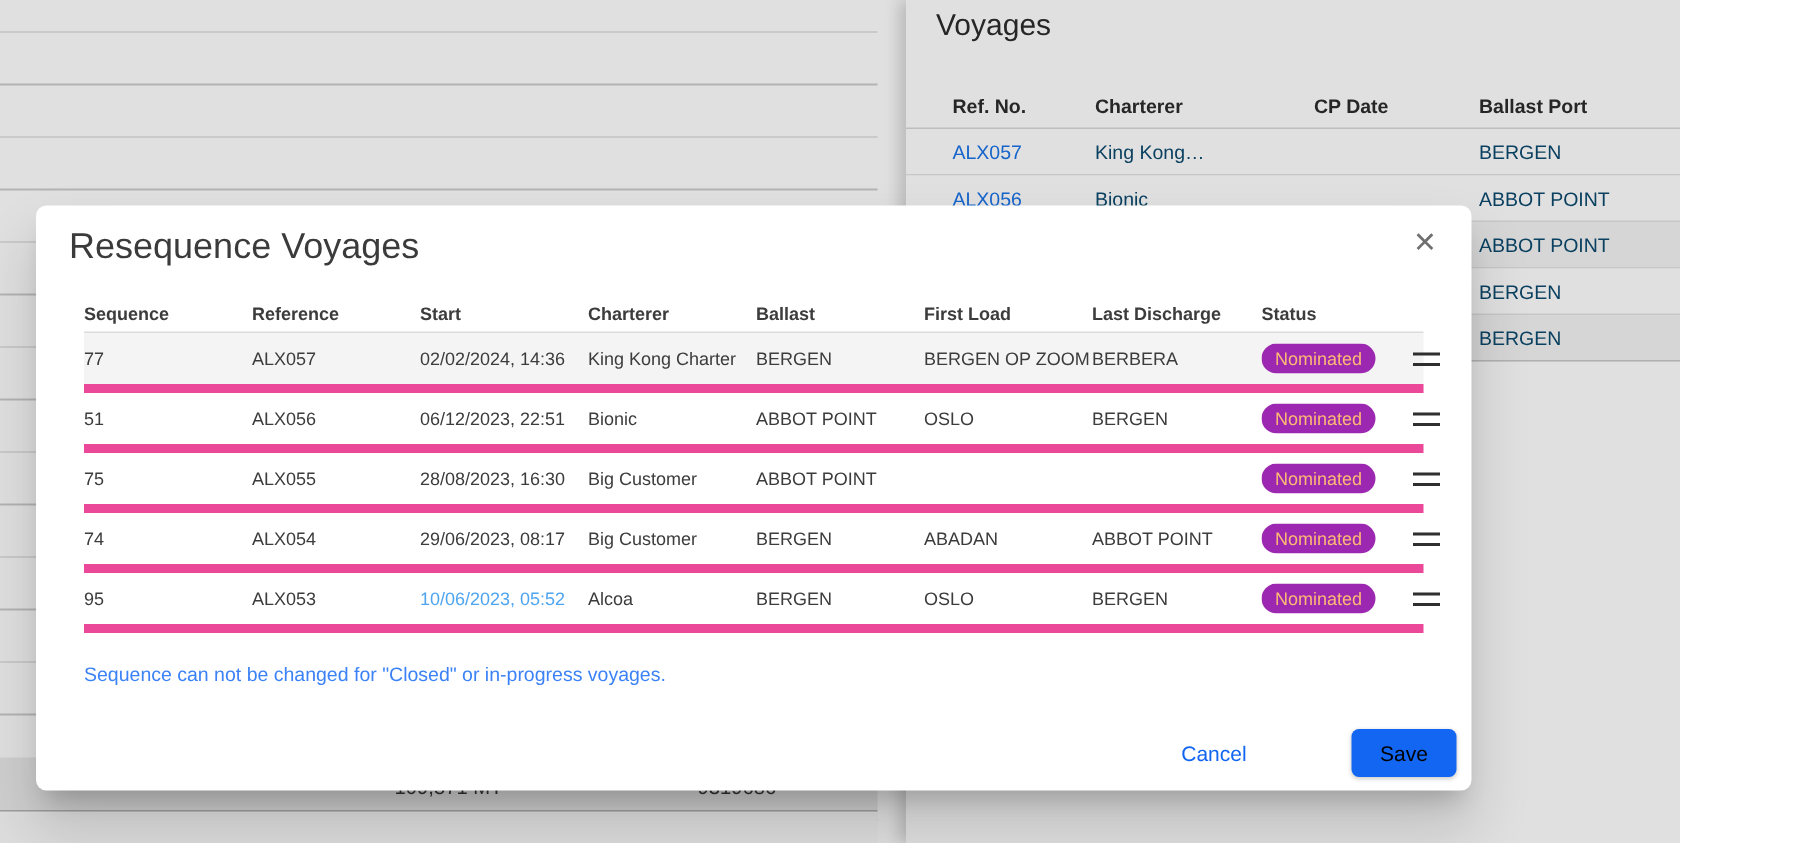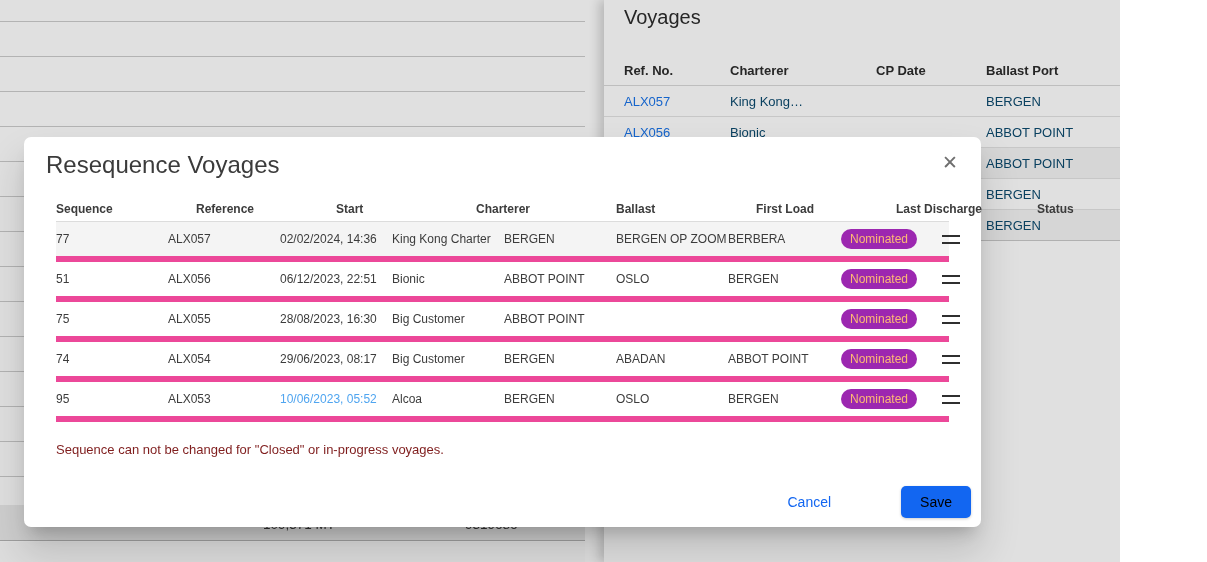--- a/index.html
+++ b/index.html
@@ -22,53 +22,53 @@
   .bg-voyages { position:absolute; left:604px; top:0; width:660px; height:562px; background:#ffffff;
     box-shadow:-5px 0 10px rgba(0,0,0,0.18); }
   .bgv-title { position:absolute; left:20px; top:6px; font-size:20px; color:#2c2c2c; }
   .bgv-header { position:absolute; left:0; top:56px; width:660px; height:30px; border-bottom:1px solid #d9d9d9; }
   .bgv-header .h { position:absolute; top:7px; font-size:13px; font-weight:bold; color:#2c2c2c; white-space:nowrap; }
   .bgv-rows { position:absolute; left:0; top:86px; width:660px; }
   .bgv-row { position:relative; width:660px; height:31px; border-bottom:1px solid #e3e3e3; background:#fff; }
   .bgv-row.stripe { background:#f4f4f4; }
   .bgv-row .c { position:absolute; top:8px; font-size:13px; color:#0c4a6e; white-space:nowrap; }
   .bgv-row .ref { color:#1a73e8; cursor:pointer; }
-  .c-ref { left:20px; } .c-chart { left:126px; } .c-cp { left:272px; } .c-port { left:382px; }
+  .c-ref { left:31px; } .c-chart { left:126px; } .c-cp { left:272px; } .c-port { left:382px; }
   .c-amt { left:576px; }
   .bgv-load-more { position:absolute; left:533px; top:258px; width:110px; height:31px;
     border:1px solid #9ec3f5; border-radius:4px; background:transparent; color:#1266f1;
     font-size:13.5px; font-family:inherit; cursor:pointer; text-align:center; line-height:29px; }
 
   
   .backdrop { position:absolute; inset:0; z-index:10; background:rgba(0,0,0,0.12); }
 
   
   .modal { position:absolute; z-index:20; left:24px; top:137px; width:957px; height:390px;
     background:#fff; border-radius:7px;
     box-shadow:0 11px 15px -7px rgba(0,0,0,.2), 0 24px 38px 3px rgba(0,0,0,.14); }
   .modal-title { position:absolute; left:22px; top:14px; font-size:24px; color:#3b3b3b; }
   .modal-close { position:absolute; right:17px; top:12px; width:28px; height:28px; border:none;
     background:transparent; color:#6f6f6f; font-size:19px; line-height:28px; text-align:center; cursor:pointer; }
 
   .m-table { position:absolute; left:32px; top:0; width:893px; }
   .m-grid { display:grid; grid-template-columns:112px 112px 112px 112px 112px 112px 113px 101px 1fr;
     align-items:center; }
-  .m-head { position:absolute; top:60px; width:893px; height:25px; border-bottom:1px solid #dcdcdc;gap:28px; }
+  .m-head { position:absolute; top:60px; width:893px; height:25px; border-bottom:1px solid #dcdcdc; }
   .m-head .mh { font-size:12px; font-weight:bold; color:#3c3c3c; white-space:nowrap; }
   .m-rows { position:absolute; top:85px; width:893px; }
   .m-row { height:40px; border-bottom:6px solid #ec4899; }
   .m-row.highlight { background:#f4f4f4; }
   .m-row .mc { font-size:12px; color:#3c3c3c; white-space:nowrap; overflow:hidden; }
   .m-row .mc.datelink { color:#4fa5f0; cursor:pointer; }
   .badge { display:inline-block; background:#9c27b0; color:#fdba74; font-size:12px;
     padding:3px 9px; border-radius:13px; }
   .drag-handle { width:18px; height:9px; border-top:2px solid #2f2f2f; border-bottom:2px solid #2f2f2f;
     cursor:grab; justify-self:start; }
 
-  .m-note { position:absolute; left:32px; top:305px; font-size:13px; color:#7f1d1d; }
+  .m-note { position:absolute; left:32px; top:305px; font-size:13px; color:#3b82f6; }
   .m-actions { position:absolute; right:10px; bottom:9px; display:flex; align-items:center; gap:6px; }
   .btn-cancel { border:none; background:transparent; color:#1266f1; font-size:14px; font-family:inherit;
     padding:8px 16px; border-radius:4px; cursor:pointer; }
   .btn-save { border:none; background:#1266f1; color:#000000; font-size:14px; font-family:inherit;
     padding:8px 19px; border-radius:5px; cursor:pointer; box-shadow:0 1px 3px rgba(0,0,0,0.2);margin-left:48px; }
 </style>
 </head>
 <body>
 
 <div class="stage">

